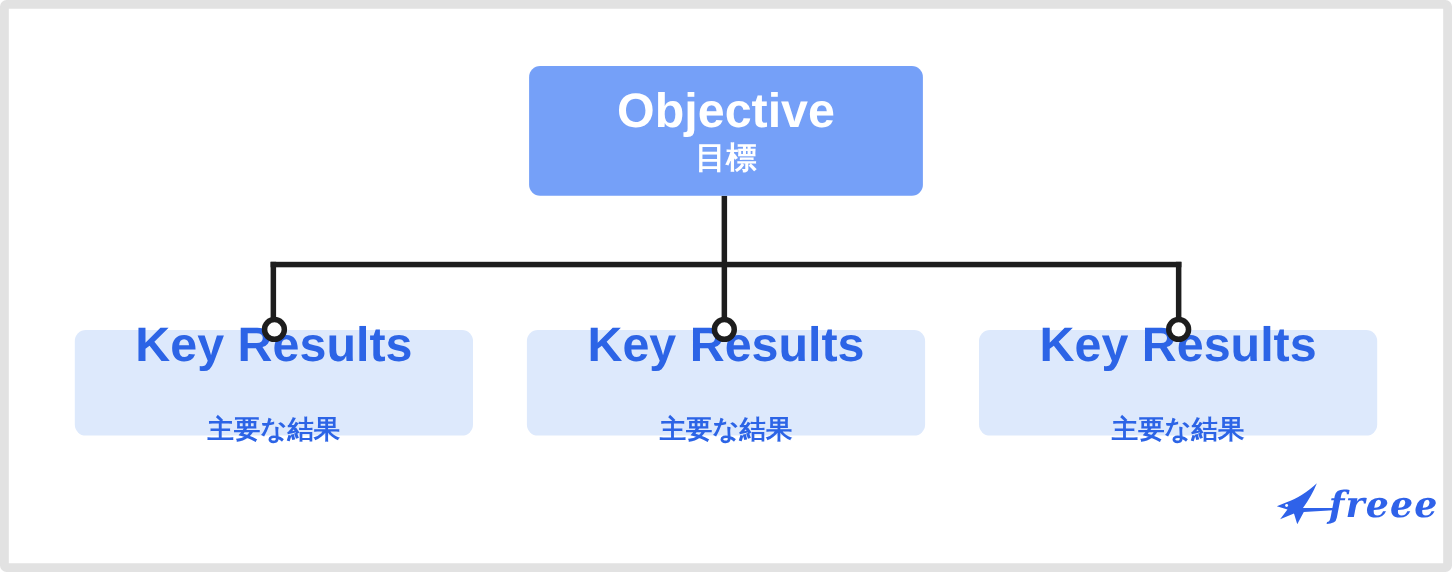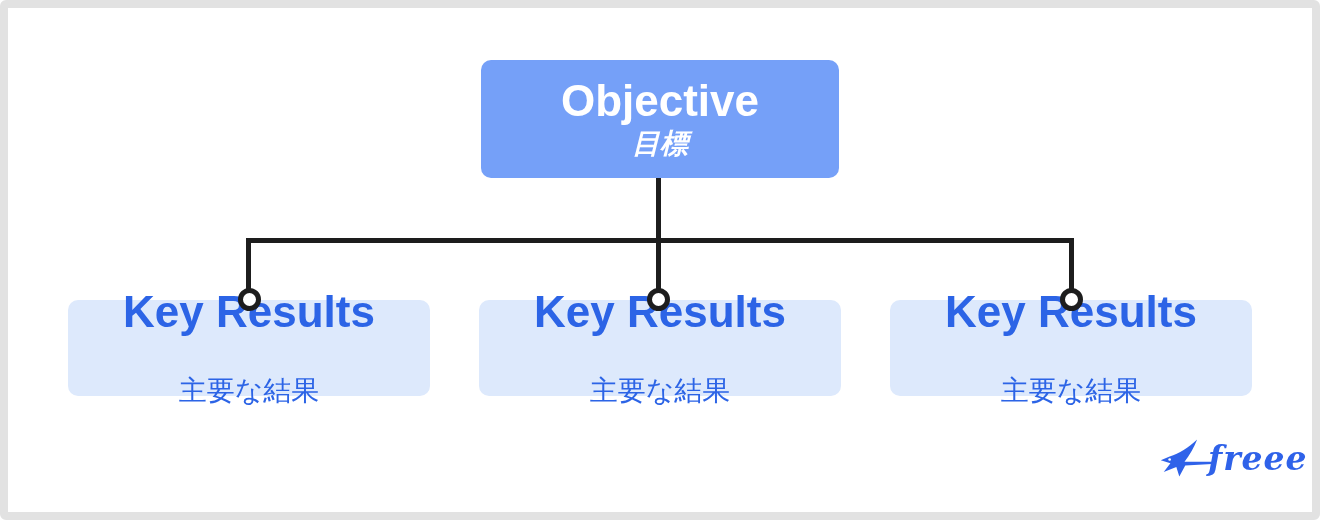--- a/index.html
+++ b/index.html
@@ -56,38 +56,37 @@
     font-weight: 800;
     color: #ffffff;
     line-height: 1.05;
   }
   .objective-node .label-ja {
     font-size: 28px;
     font-weight: 700;
     color: #ffffff;
     margin-top: 5px;
     line-height: 1.1;
-    font-style: italic;
   }
   .kr-node {
     top: 300px;
     width: 362px;
     height: 96px;
     background: #dde9fc;
     gap: 37px;
   }
   .kr-node .label-en {
     font-size: 44px;
     font-weight: 800;
     color: #2c64e6;
     line-height: 1.05;
   }
   .kr-node .label-ja {
-    font-size: 28px;
-    font-weight: 400;
+    font-size: 24px;
+    font-weight: 700;
     color: #2c64e6;
     margin-top: 4px;
     line-height: 1.1;
   }
   .kr-1 { left: 68px; }
   .kr-2 { left: 479px; }
   .kr-3 { left: 890px; }
   .connector {
     position: absolute;
     background: #1d1d1d;

